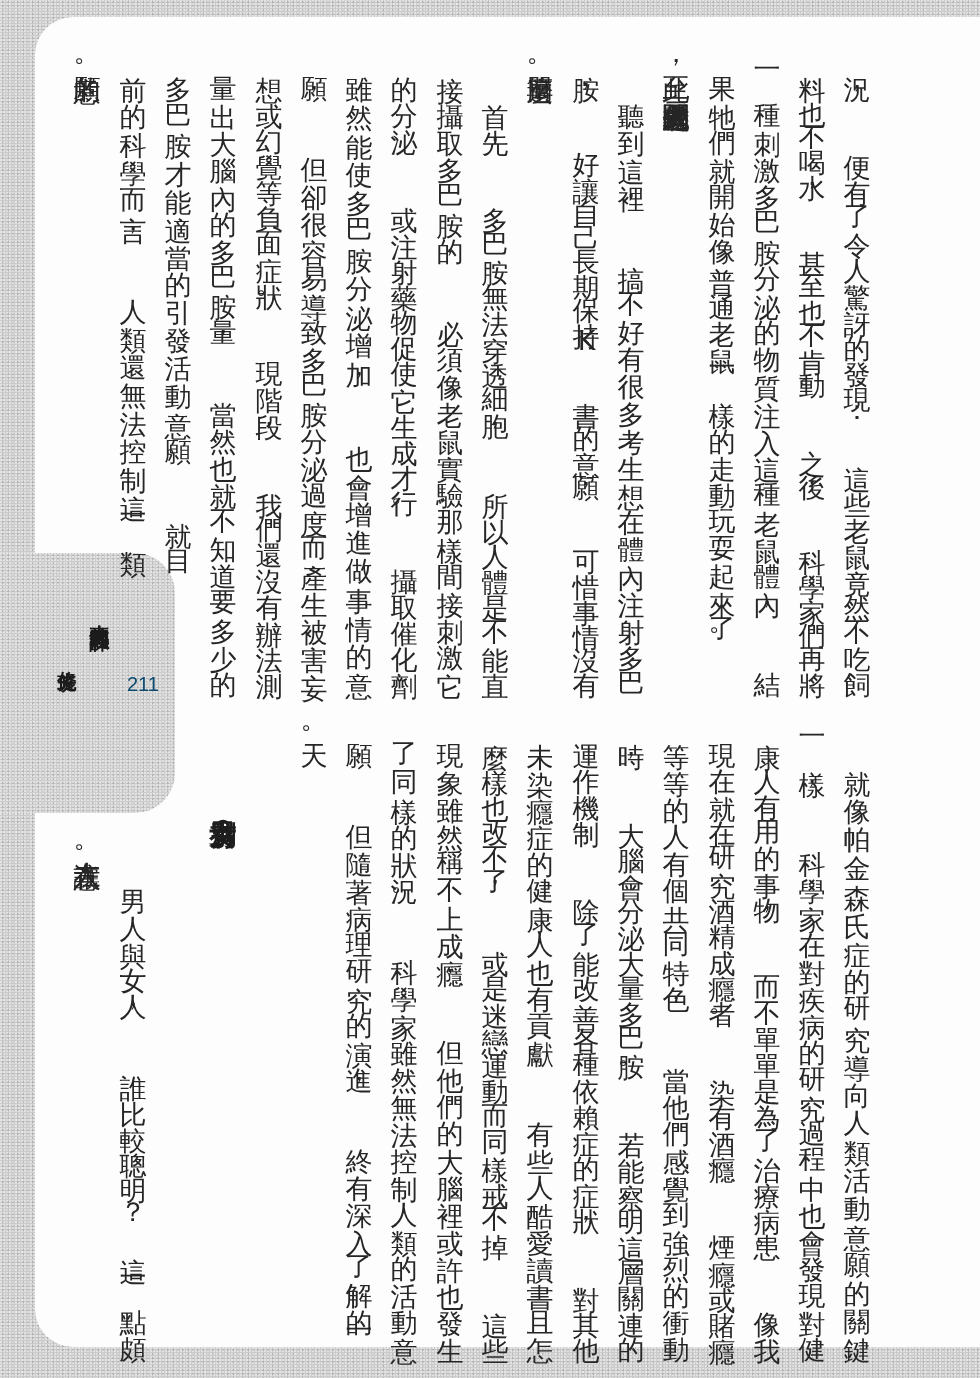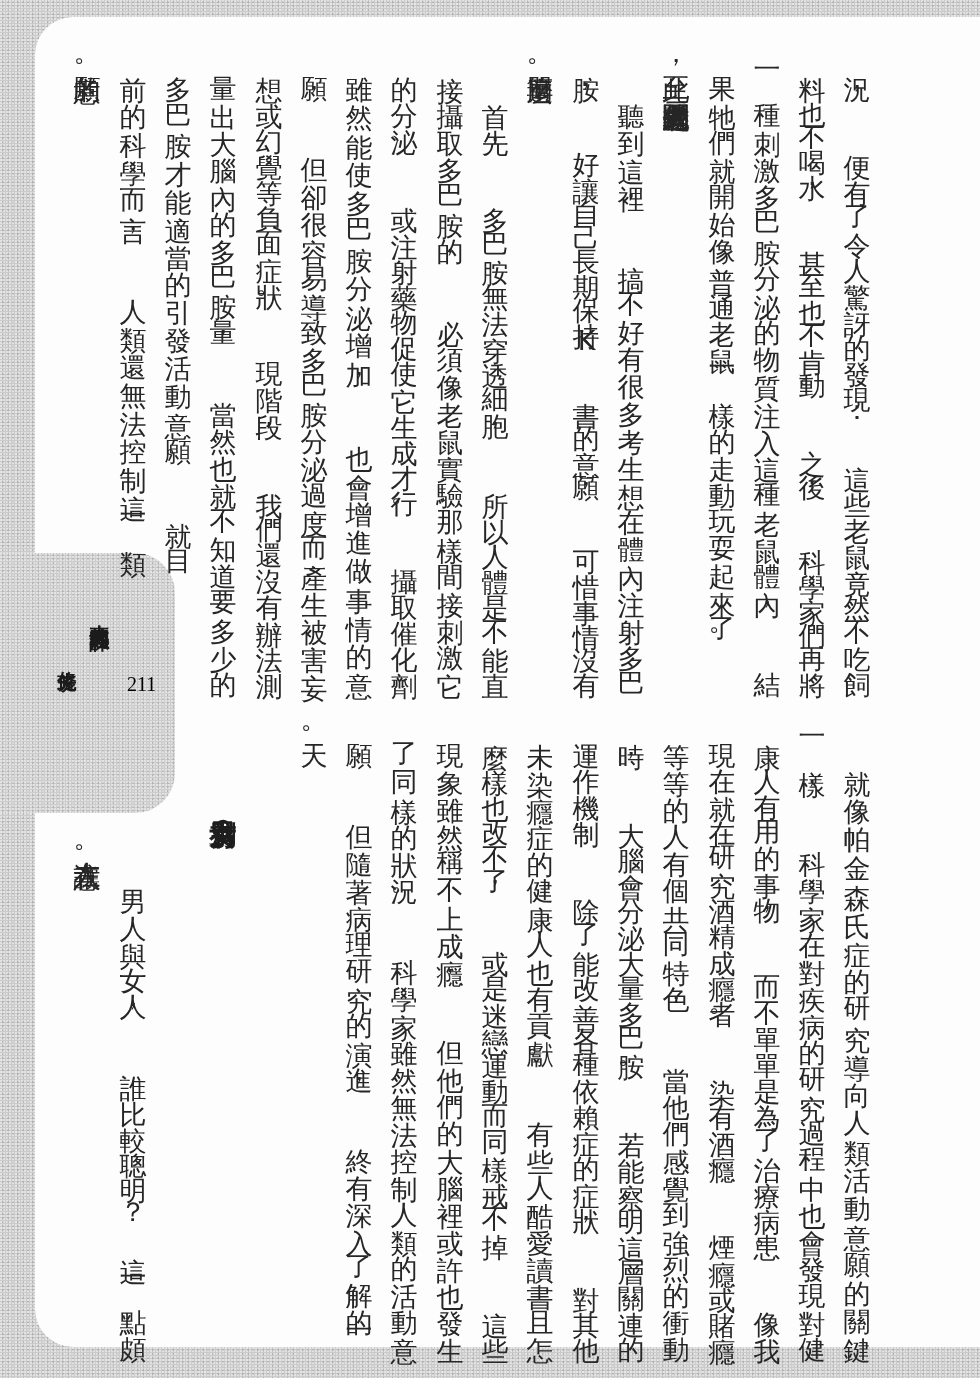--- a/index.html
+++ b/index.html
@@ -55,23 +55,23 @@
       white-space: nowrap;
       line-height: 24px;
       width: 24px;
     }
     .tab-title.t1 { left: 88px; top: 609px; font-size: 20px; letter-spacing: 1px; }
     .tab-title.t2 { left: 56px; top: 656px; font-size: 19px; letter-spacing: 0.5px; }
     .page-number {
       position: absolute;
       left: 127px;
       top: 672px;
-      font-family: Liberation Serif, serif;
+      font-family: Liberation Sans, sans-serif;
       font-size: 20px;
-      color: #000000;
+      color: #0c4a6e;
       line-height: 24px;
     }
 
     
     .col {
       position: absolute;
       writing-mode: vertical-rl;
       text-orientation: upright;
       white-space: nowrap;
       font-size: 27px;

